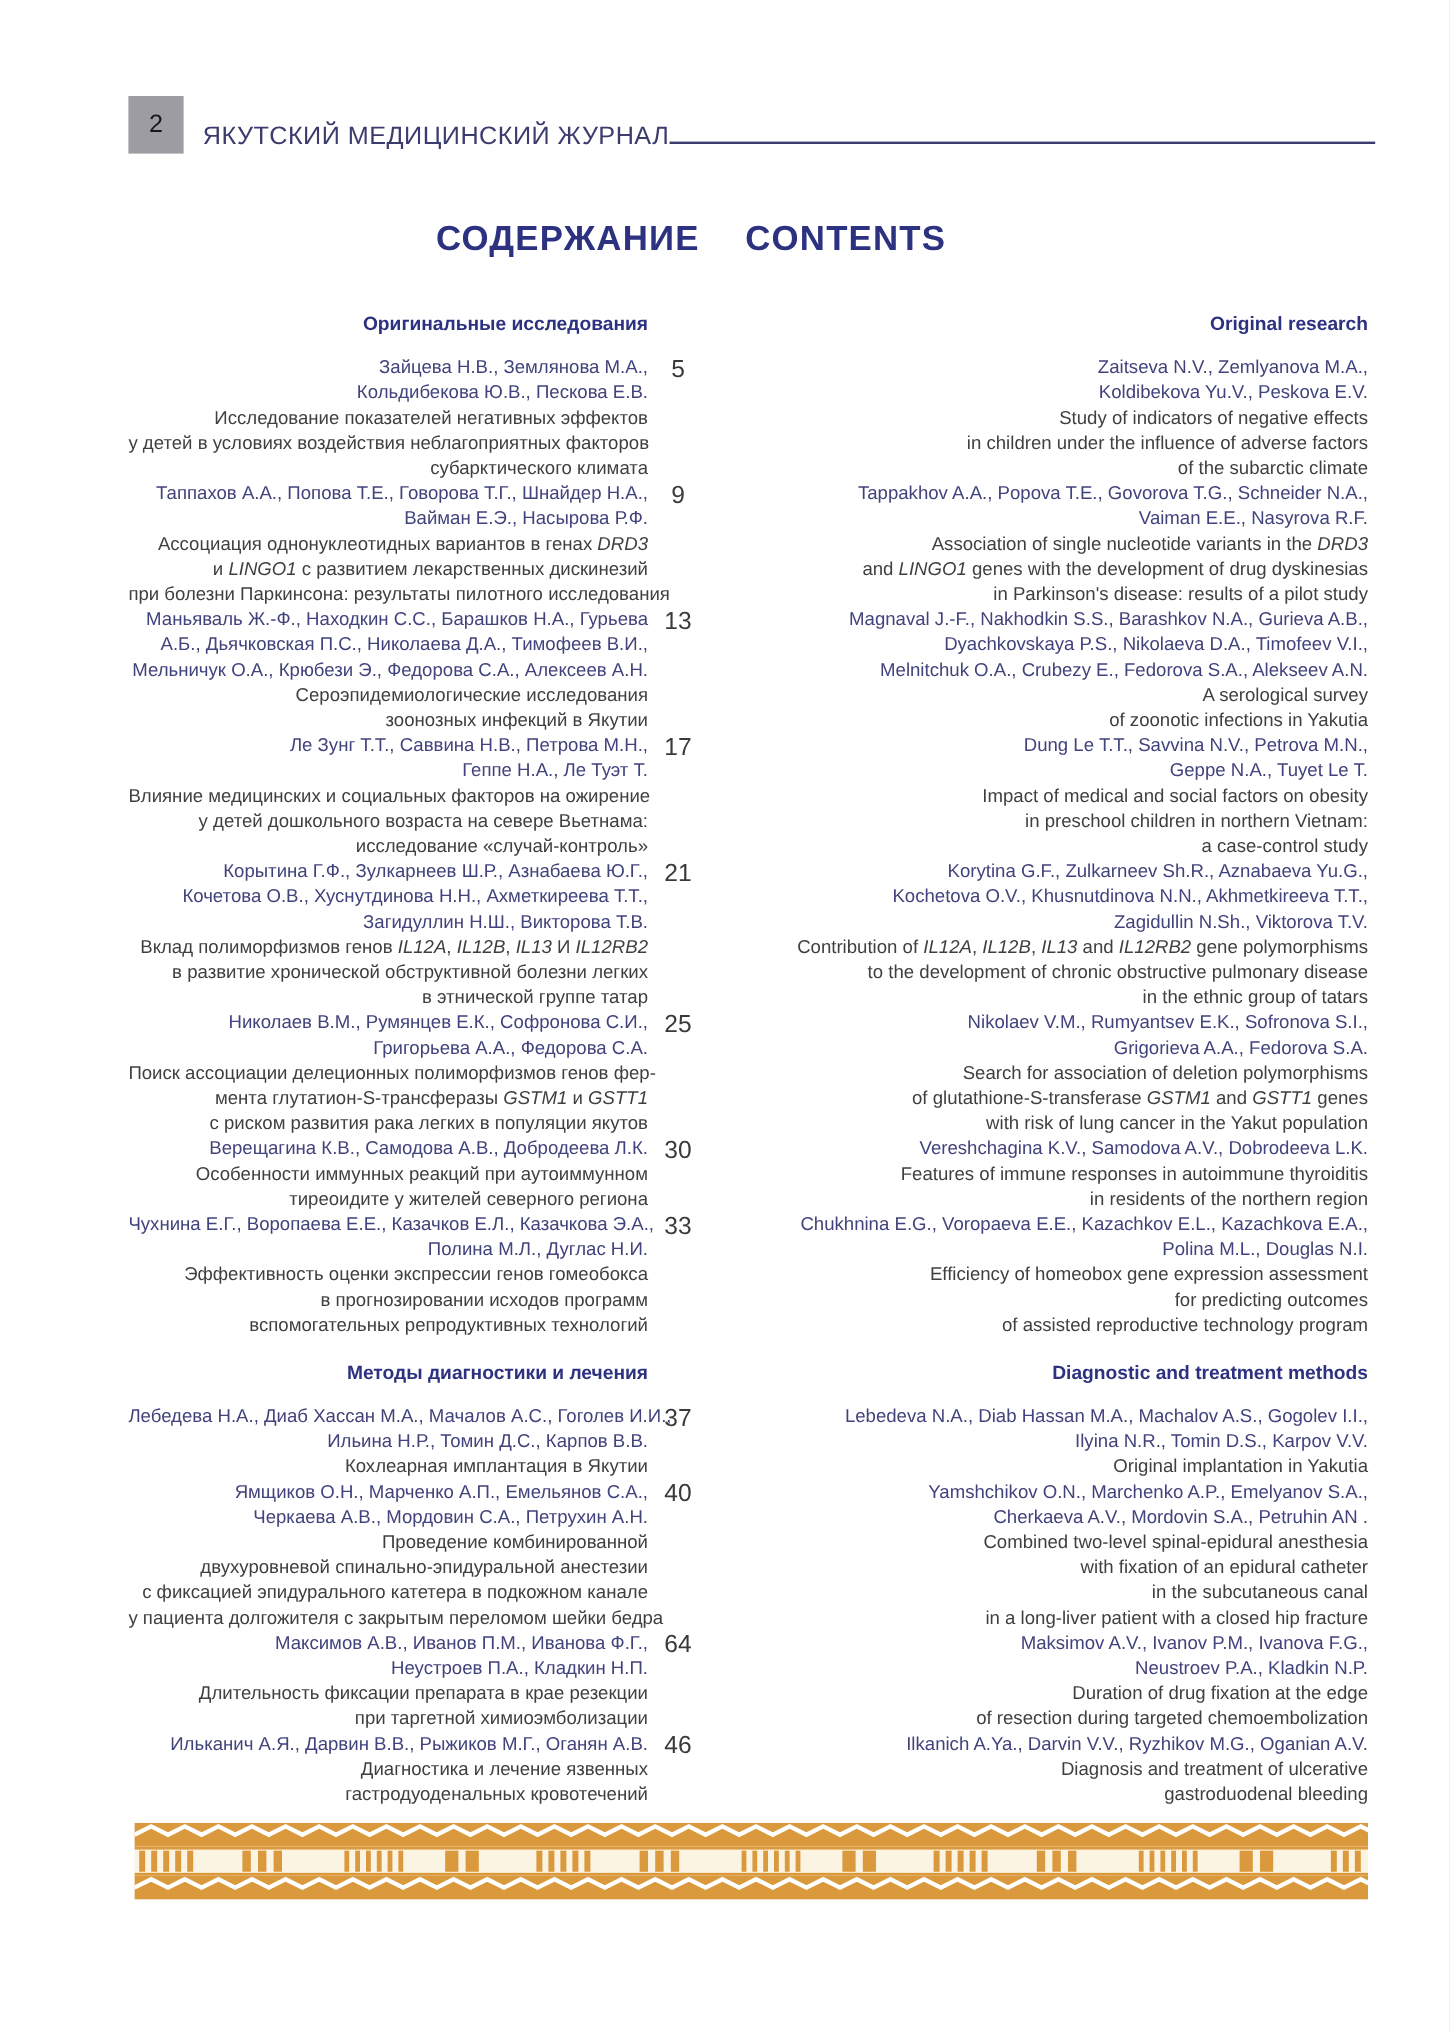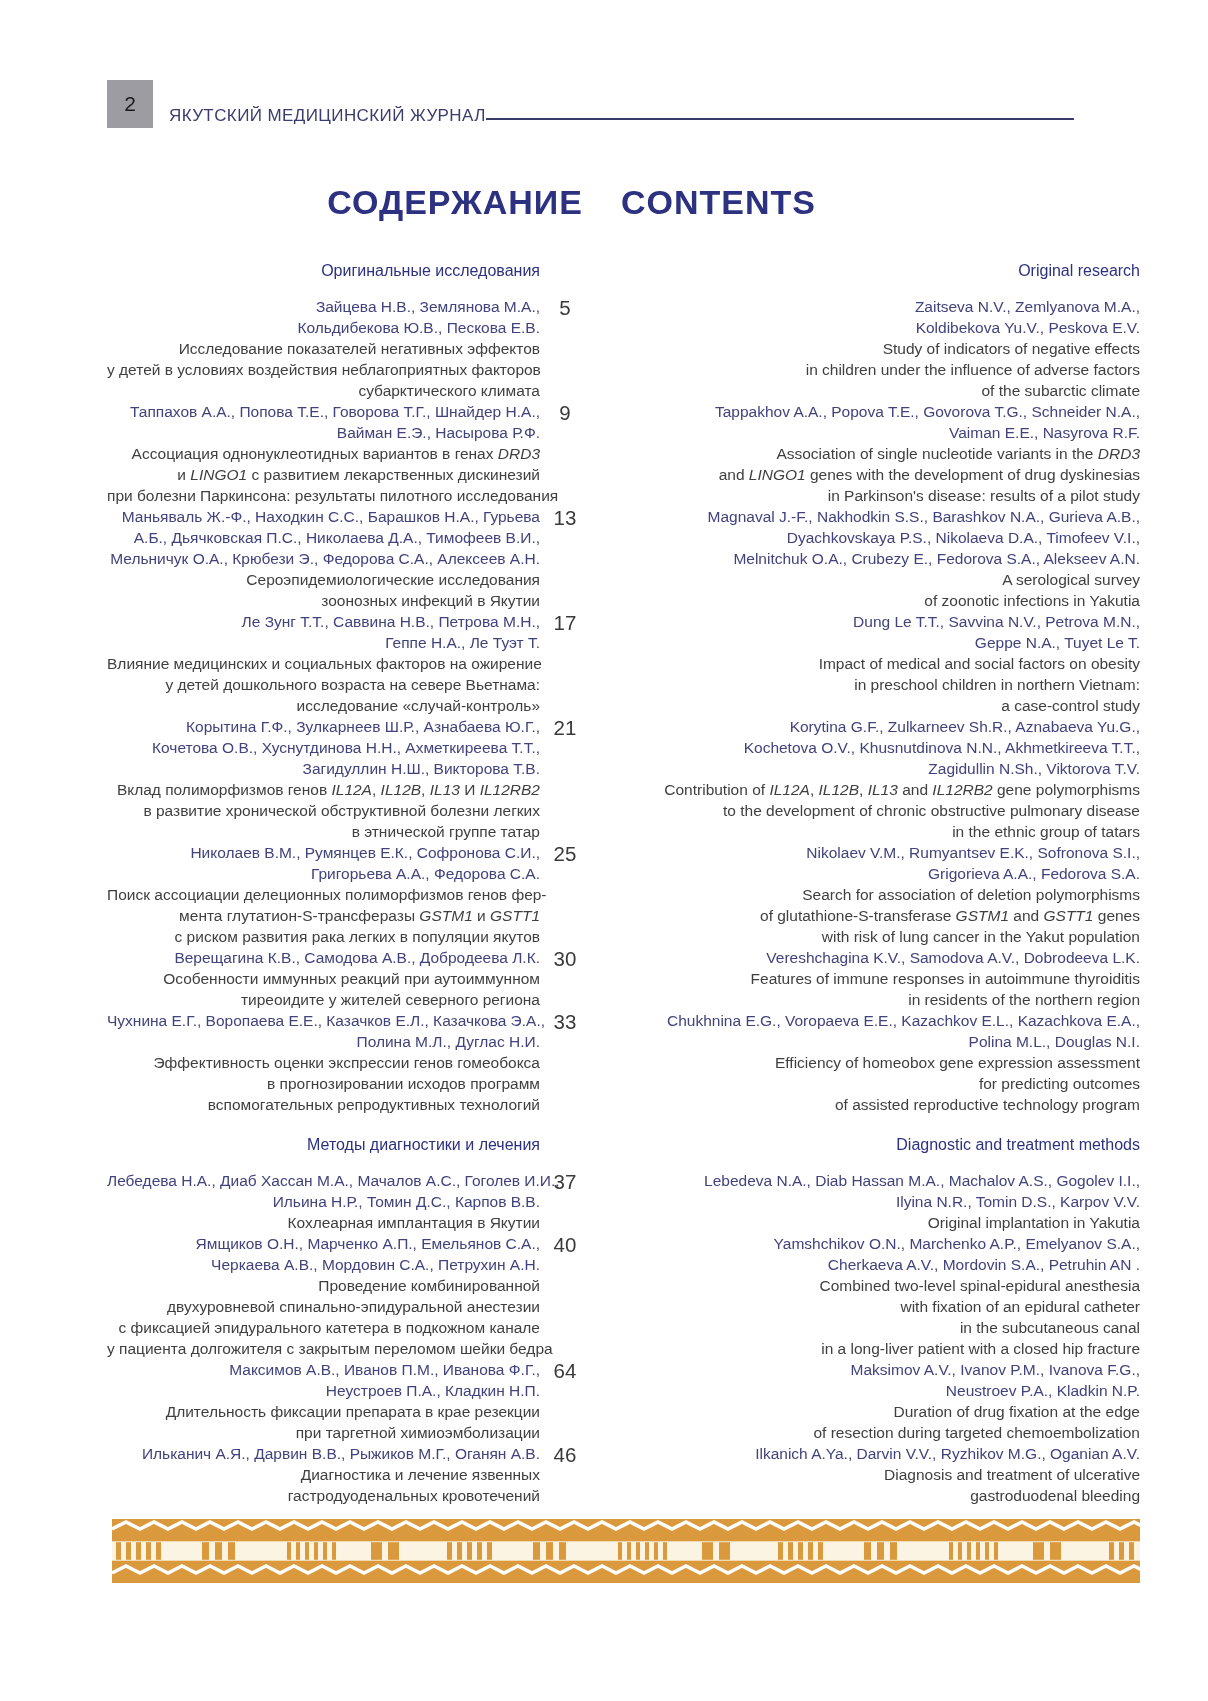--- a/index.html
+++ b/index.html
@@ -7,37 +7,37 @@
     --orange:#d9993c; --cream:#fcf4e2; --graybox:#9c9ca2; --rule:#3b3c6e;
   }
   html,body{margin:0;padding:0;background:#e8e8e8;}
   .page{position:relative;width:1208px;height:1701px;background:#ffffff;margin:0 auto;
         font-family:"Liberation Sans",sans-serif;overflow:hidden;}
 
   
   .hdr{position:absolute;left:107px;top:80px;display:flex;align-items:flex-end;}
   .pbox{width:46px;height:48px;background:var(--graybox);display:flex;align-items:center;justify-content:center;
         font-size:21px;color:#1a1a1a;}
-  .jname{margin-left:16px;margin-bottom:2px;font-size:17px;letter-spacing:.4px;color:var(--rule);white-space:nowrap;}
+  .jname{margin-left:16px;margin-bottom:2px;font-size:21px;letter-spacing:.4px;color:var(--rule);white-space:nowrap;}
   .hrule{width:588px;border-bottom:2px solid var(--rule);margin-bottom:8px;}
 
   
   .toc-title{position:absolute;left:107px;top:183px;display:flex;font-weight:bold;
-             font-size:34px;letter-spacing:1px;color:var(--navy);}
+             font-size:29px;letter-spacing:1px;color:var(--navy);}
   .toc-title .ru{width:476px;text-align:right;}
   .toc-title .en{margin-left:38px;}
 
   
   main{position:absolute;left:107px;top:260px;width:1033px;}
   .section + .section{margin-top:19px;}
   .row{display:grid;grid-template-columns:433px 82px 518px;}
   .cell{font-size:15.5px;line-height:21px;}
   .cell.ru{text-align:right;}
   .cell.en{text-align:right;}
-  .sec-heading{font-weight:normal;color:var(--navy);font-size:16px;}
+  .sec-heading{font-weight:bold;color:var(--navy);font-size:16px;}
   .heading-row{margin-bottom:15px;}
   .authors{color:var(--authors);white-space:nowrap;}
   .etitle{color:var(--text);white-space:nowrap;}
   .cell.ru .authors,.cell.ru .etitle{direction:ltr;}
   .pnum-wrap{padding-left:7px;}
   .pnum{display:inline-block;width:36px;text-align:center;font-size:20.5px;line-height:23px;color:var(--pnum);}
 
   
   .ornament{position:absolute;left:112px;top:1519px;width:1028px;height:64px;}
   .ornament svg{display:block;}

